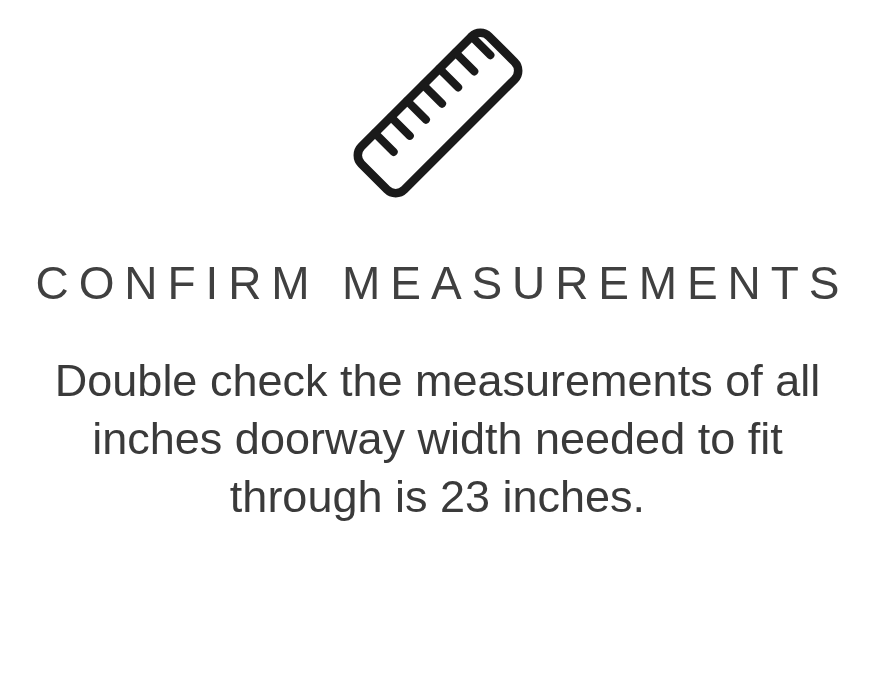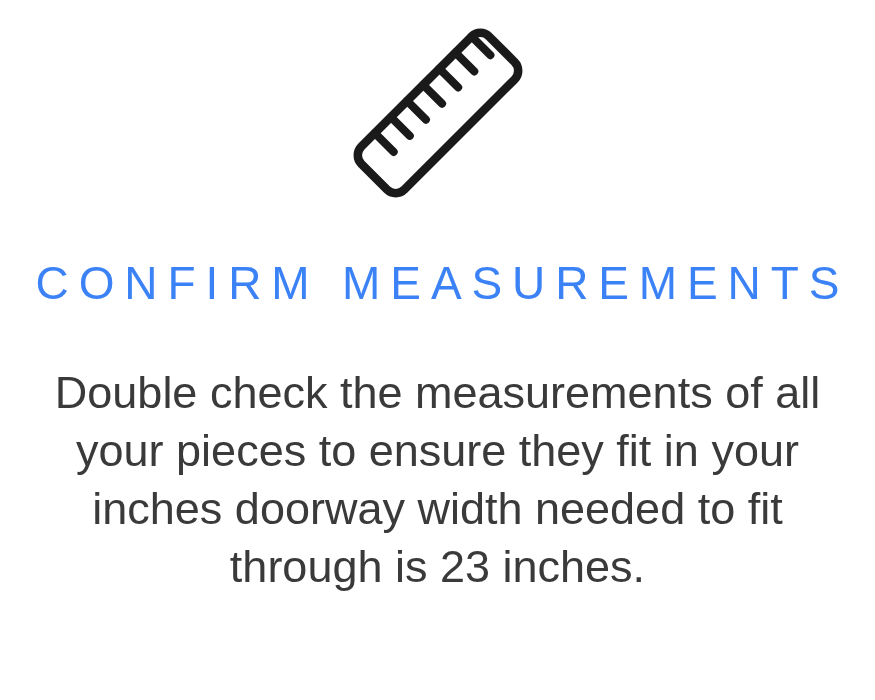--- a/index.html
+++ b/index.html
@@ -27,28 +27,28 @@
     height: 190px;
     display: flex;
     align-items: center;
     justify-content: center;
   }
   .headline {
     margin-top: 52px;
     font-size: 46px;
     font-weight: 400;
     letter-spacing: 0.215em;
-    color: #3b82f6;
+    color: #404040;
     text-align: right;
     line-height: 1.0;
     white-space: nowrap;
     text-indent: 0.215em; 
   }
   .bodytext {
-    margin-top: 58px;
+    margin-top: 46px;
     text-align: center;
     color: #3a3a3a;
     font-size: 45px;
     line-height: 58px;
     font-weight: 400;
   }
   .bodytext .line {
     display: block;
     white-space: nowrap;
   }
@@ -72,18 +72,17 @@
           <line x1="182" y1="68" x2="182" y2="96" stroke="#1a1a1a"></line>
         </g>
       </g>
     </svg>
   </div>
 
   <div class="headline">CONFIRM MEASUREMENTS</div>
 
   <div class="bodytext">
     <span class="line">Double check the measurements of all</span>
-    <span class="line">your pieces to ensure they fit in your</span>
     <span class="line">inches doorway width needed to fit</span>
     <span class="line">through is 23 inches.</span>
   </div>
 
 </div>
 
 </body></html>

